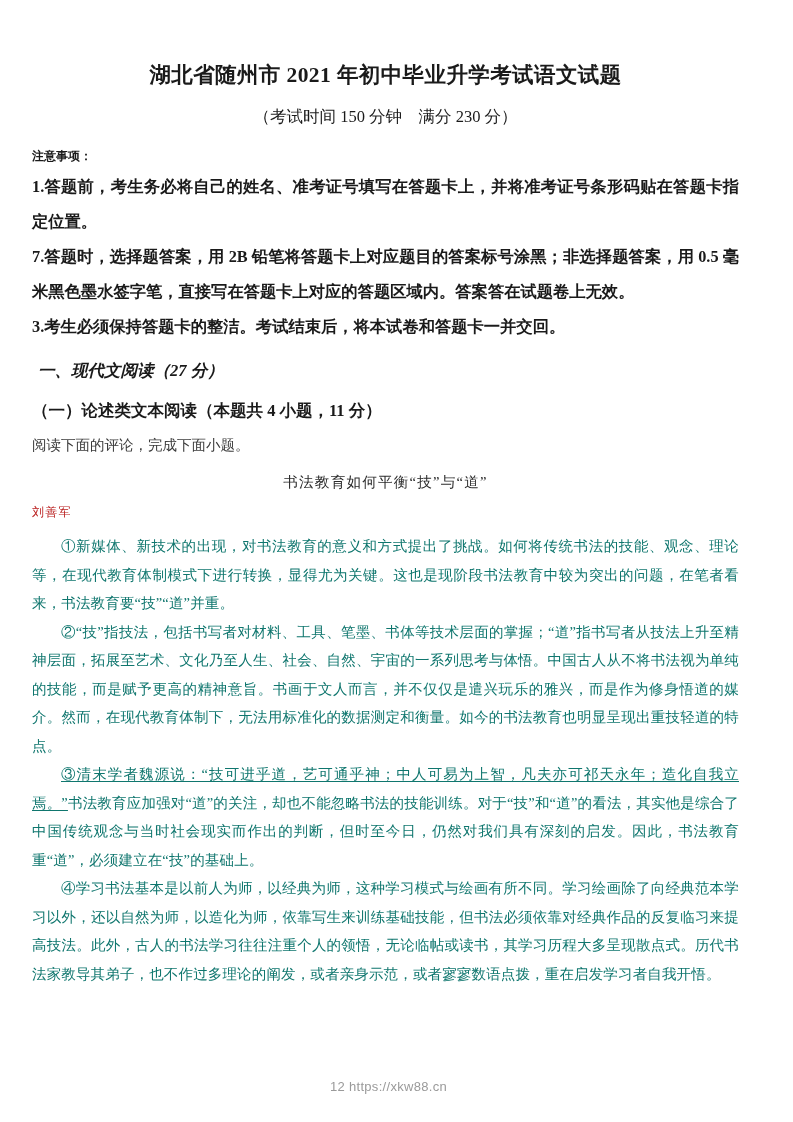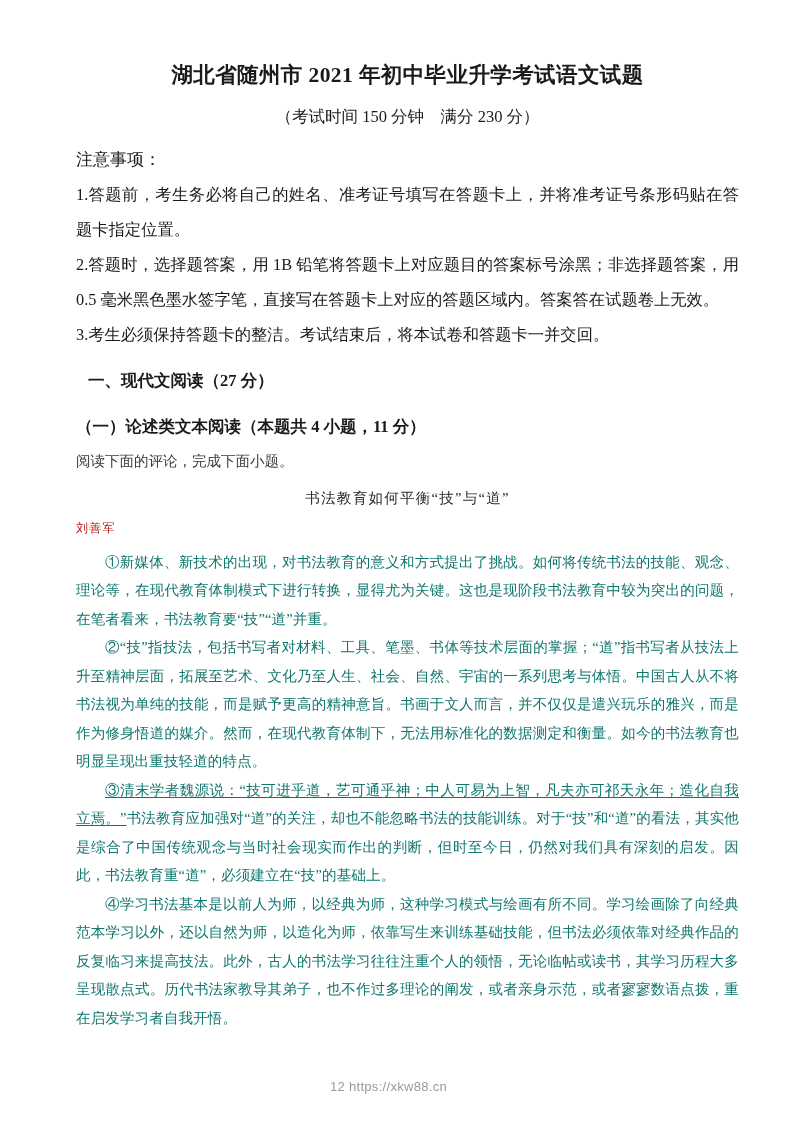--- a/index.html
+++ b/index.html
@@ -14,21 +14,21 @@
     font-family: "Liberation Serif", "DejaVu Serif", serif;
     color: #1a1a1a;
     overflow: hidden;
   }
   .page {
     position: absolute;
     left: 0; top: 0;
     width: 793px;
     height: 1122px;
     box-sizing: border-box;
-    padding: 62px 54px 0 76px;
+    padding: 62px 54px 0 32px;
   }
 
   
   .doc-title {
     text-align: center;
     font-weight: bold;
     font-size: 21.5px;
     letter-spacing: 0.4px;
     line-height: 1.3;
     margin: 0 0 16px 0;
@@ -37,45 +37,46 @@
   .doc-subtitle {
     text-align: center;
     font-size: 16.5px;
     line-height: 1.3;
     margin: 0 0 20px 0;
     font-family: "Liberation Serif", "DejaVu Serif", serif;
   }
 
   
   .notice-heading {
-    font-weight: normal;
-    font-size: 17px;
+    font-weight: bold;
+    font-size: 12px;
     line-height: 1.5;
     margin: 0 0 4px 0;
   }
   .notice-list {
     margin: 0 0 10px 0;
     padding: 0;
     list-style: none;
   }
   .notice-item {
-    font-weight: normal;
+    font-weight: bold;
     font-size: 16.3px;
     line-height: 35px;
     text-align: justify;
     text-justify: inter-ideograph;
     margin: 0;
   }
 
   
   .section-heading {
     font-weight: bold;
     font-size: 16.5px;
     line-height: 34px;
-    margin: 12px;
+    margin: 6px;
+    font-style: italic;
   }
   .subsection-heading {
     font-weight: bold;
     font-size: 16.5px;
     line-height: 34px;
     margin: 0 0 2px 0;
   }
 
   
   .reading-instruction {
@@ -139,21 +140,21 @@
 <div class="page">
 
   <h1 class="doc-title">湖北省随州市 2021 年初中毕业升学考试语文试题</h1>
 
   <div class="doc-subtitle">（考试时间 150 分钟　满分 230 分）</div>
 
   <div class="notice-heading">注意事项：</div>
 
   <ul class="notice-list">
     <li class="notice-item">1.答题前，考生务必将自己的姓名、准考证号填写在答题卡上，并将准考证号条形码贴在答题卡指定位置。</li>
-    <li class="notice-item">2.答题时，选择题答案，用 1B 铅笔将答题卡上对应题目的答案标号涂黑；非选择题答案，用 0.5 毫米黑色墨水签字笔，直接写在答题卡上对应的答题区域内。答案答在试题卷上无效。</li>
+    <li class="notice-item">7.答题时，选择题答案，用 2B 铅笔将答题卡上对应题目的答案标号涂黑；非选择题答案，用 0.5 毫米黑色墨水签字笔，直接写在答题卡上对应的答题区域内。答案答在试题卷上无效。</li>
     <li class="notice-item">3.考生必须保持答题卡的整洁。考试结束后，将本试卷和答题卡一并交回。</li>
   </ul>
 
   <div class="section-heading">一、现代文阅读（27 分）</div>
 
   <div class="subsection-heading">（一）论述类文本阅读（本题共 4 小题，11 分）</div>
 
   <div class="reading-instruction">阅读下面的评论，完成下面小题。</div>
 
   <div class="article-title">书法教育如何平衡“技”与“道”</div>

